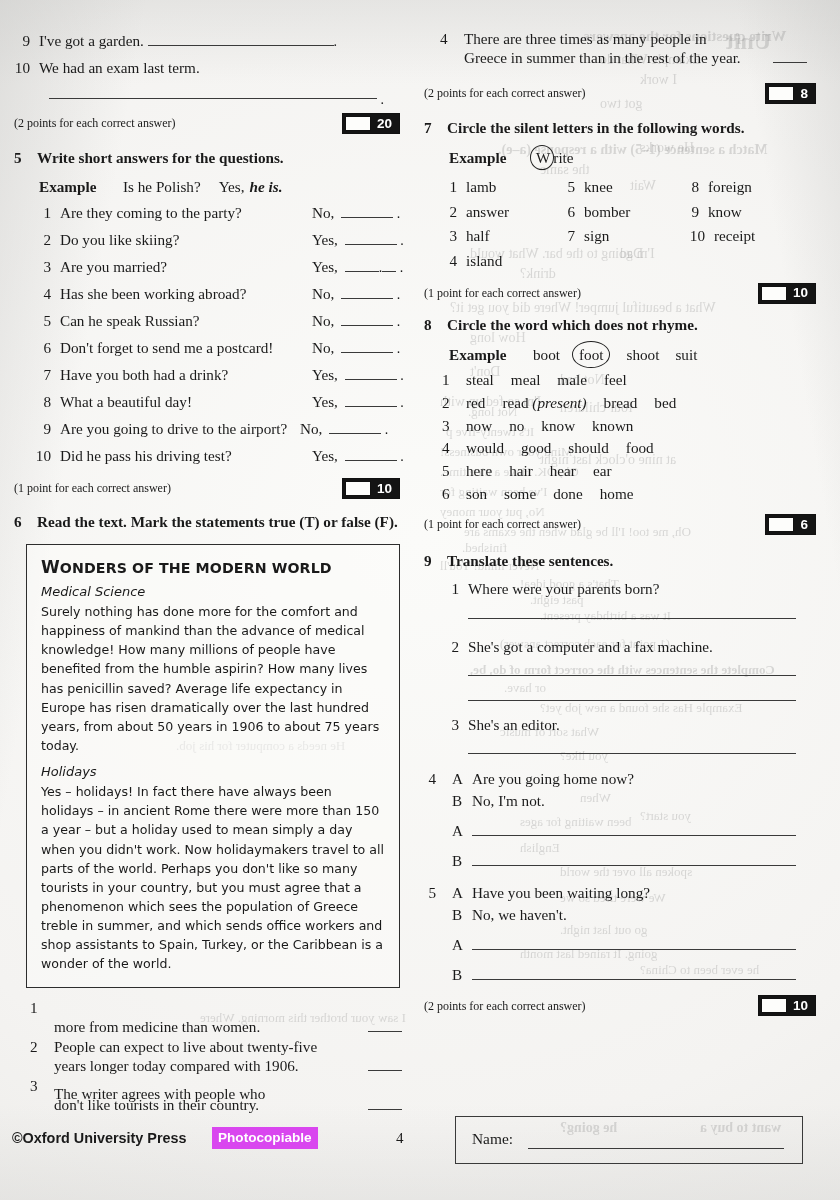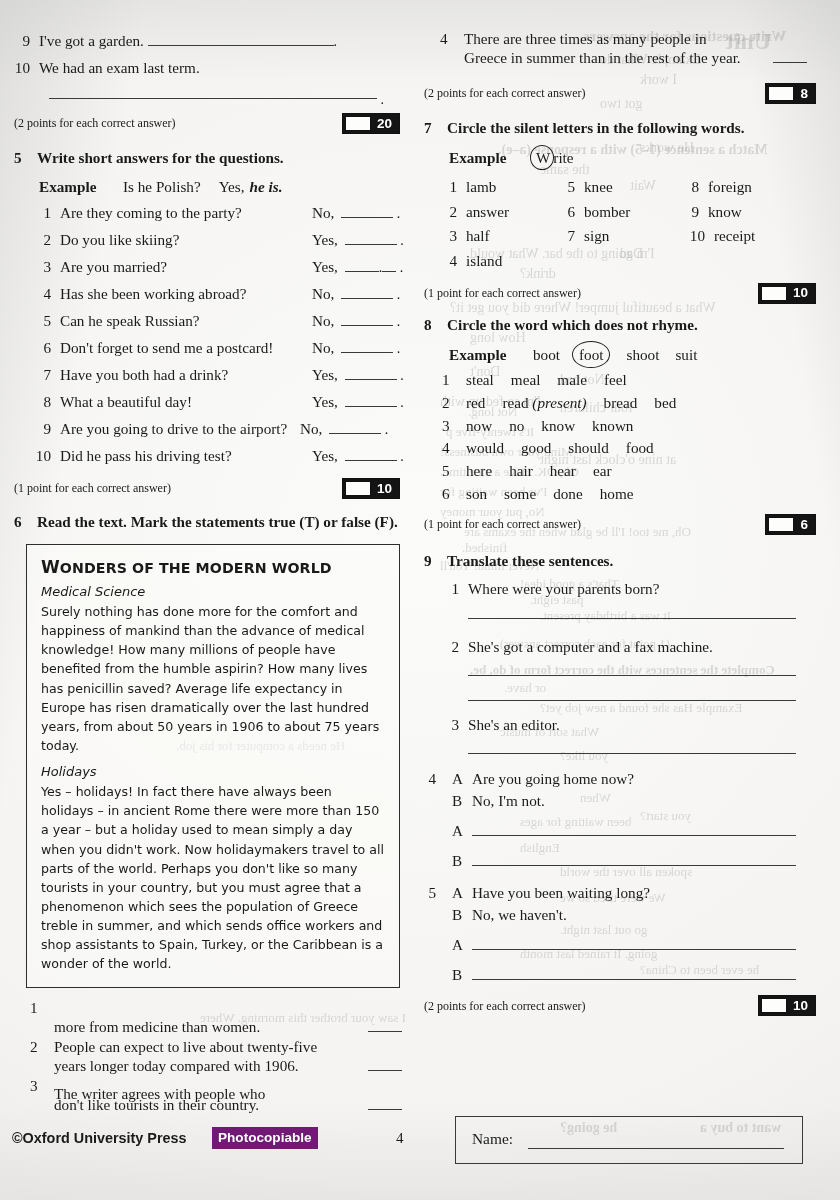--- a/index.html
+++ b/index.html
@@ -265,21 +265,21 @@
     top: 6px;
     font-family: "Liberation Sans", sans-serif;
     font-weight: bold;
     font-size: 14.4px;
     white-space: nowrap;
   }
   .photocopiable {
     position: absolute;
     left: 212px;
     top: 3px;
-    background: #701a75;
+    background: #d946ef;
     color: #fff;
     font-family: "Liberation Sans", sans-serif;
     font-weight: bold;
     font-size: 13.6px;
     padding: 3px 6px 4px 6px;
     text-align: right;
   }
   .pagenum {
     position: absolute;
     left: 396px;

